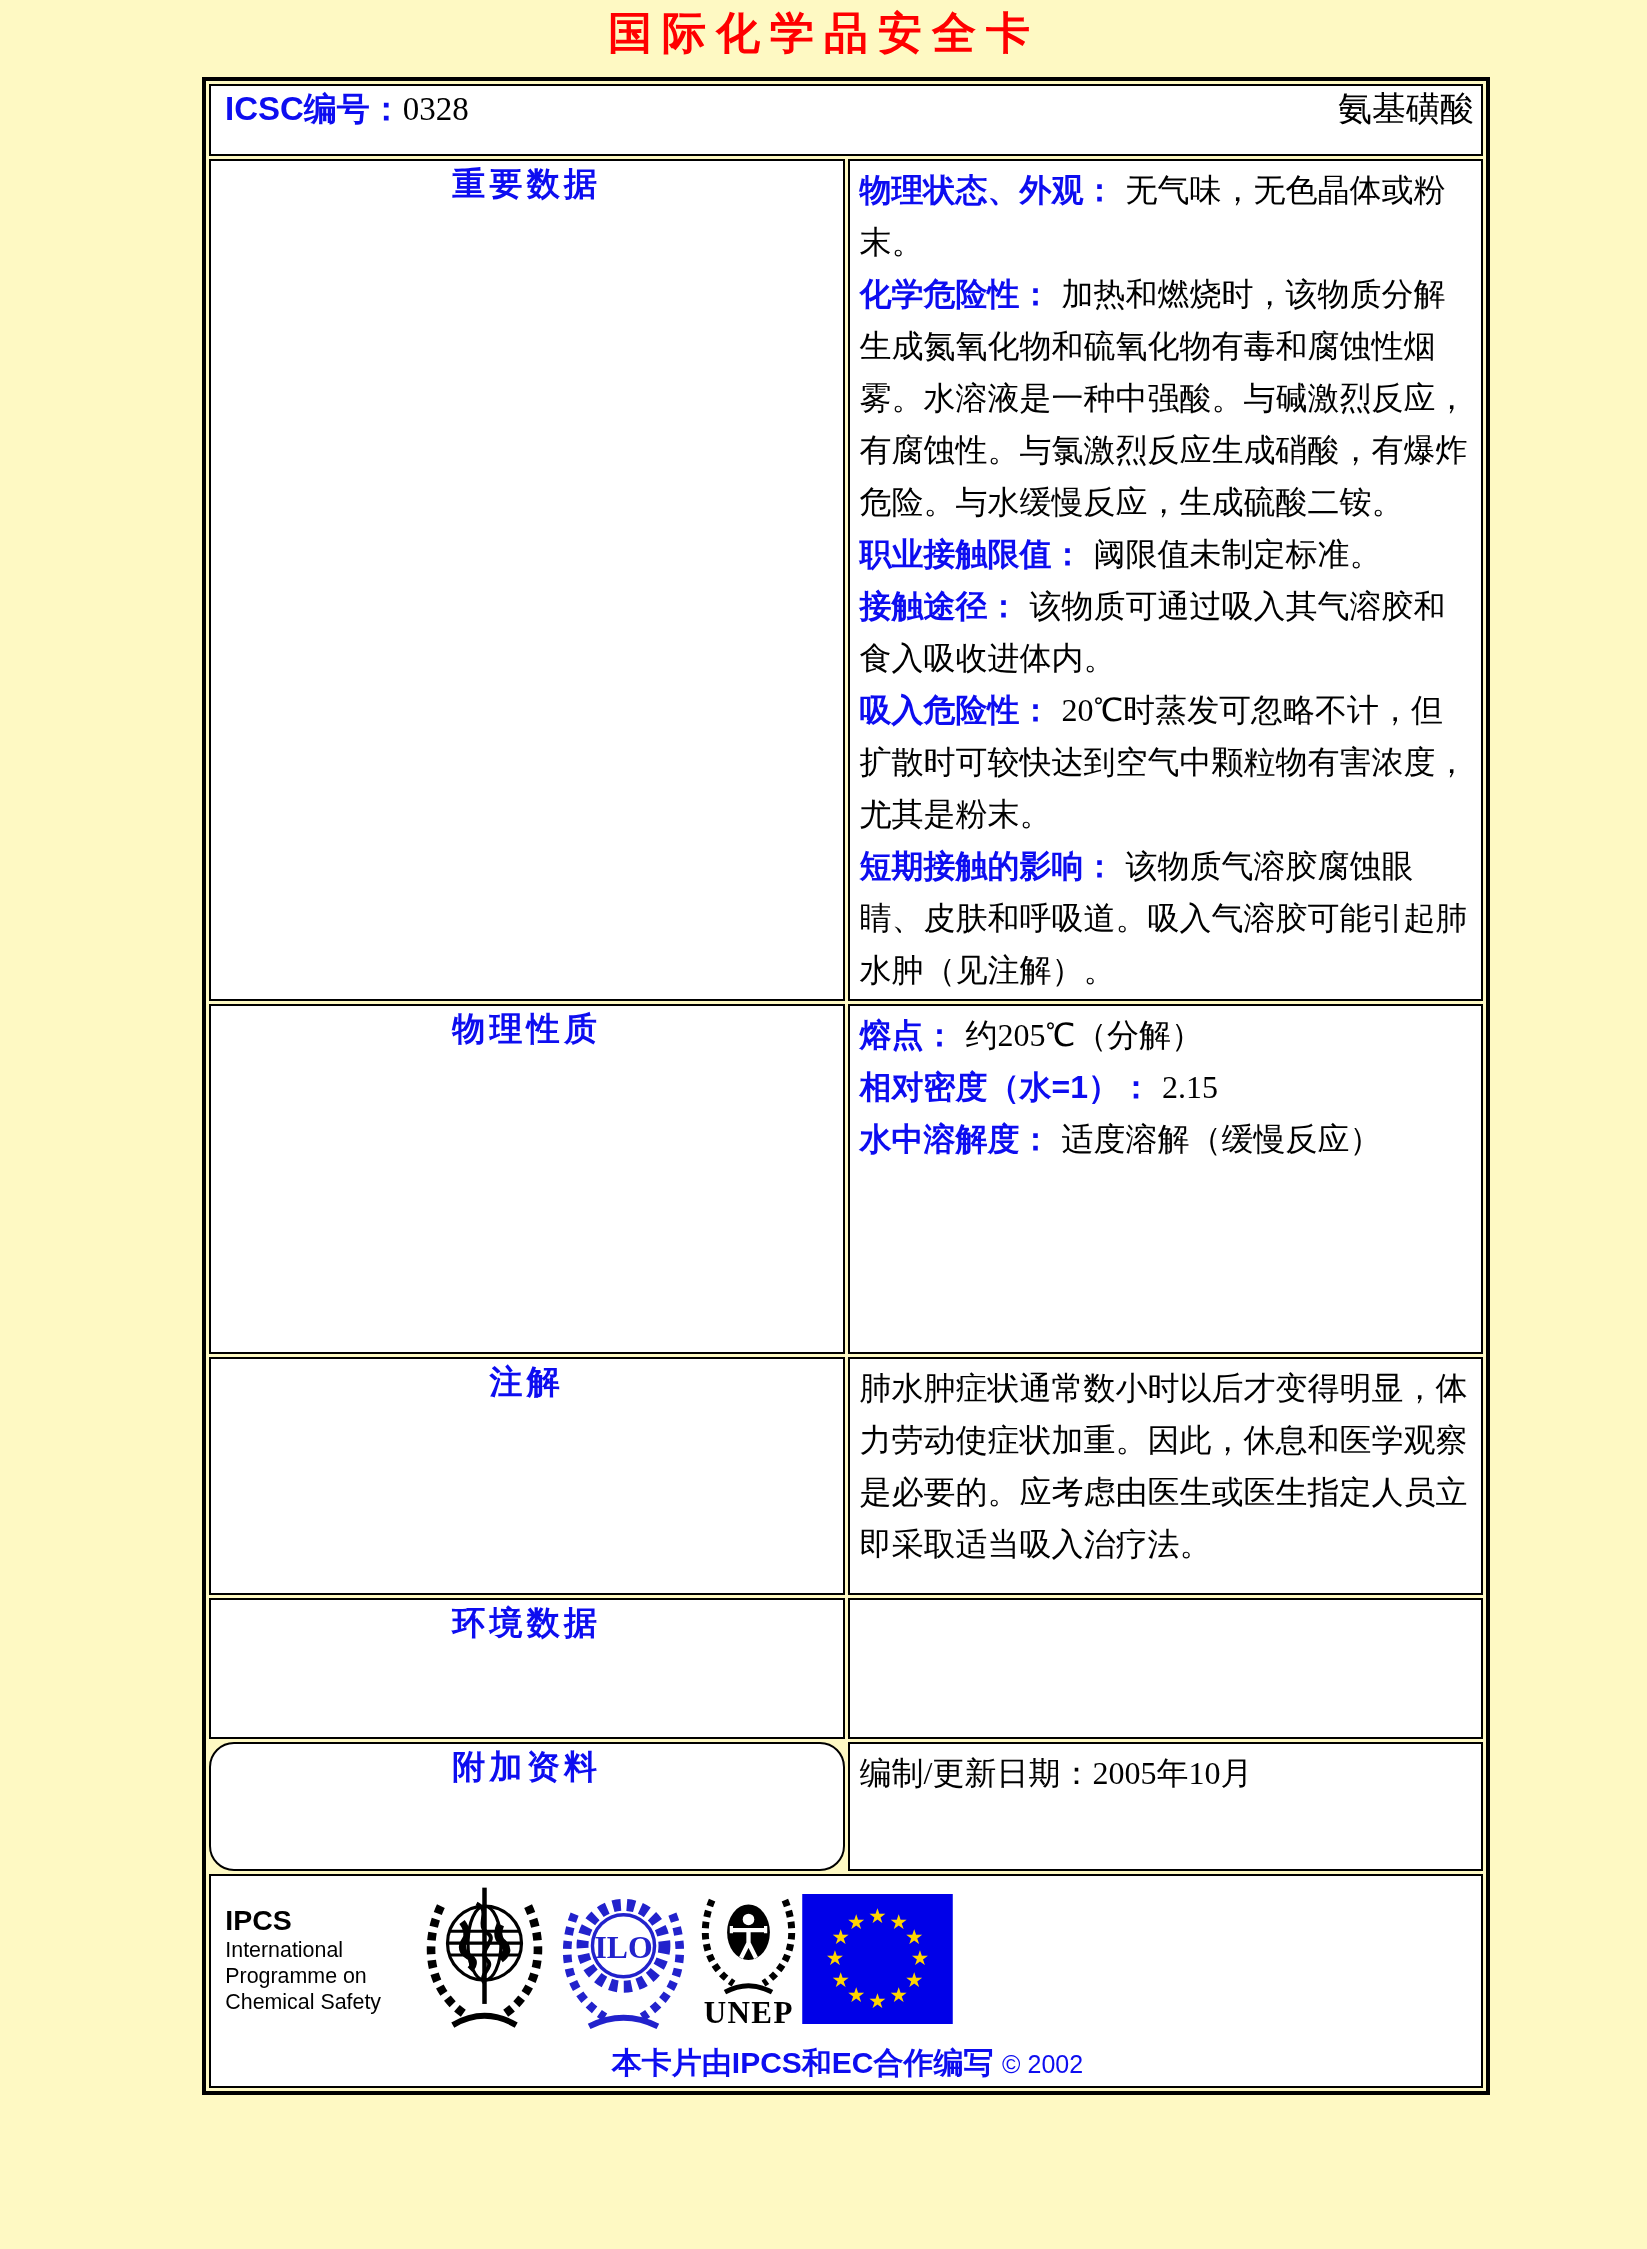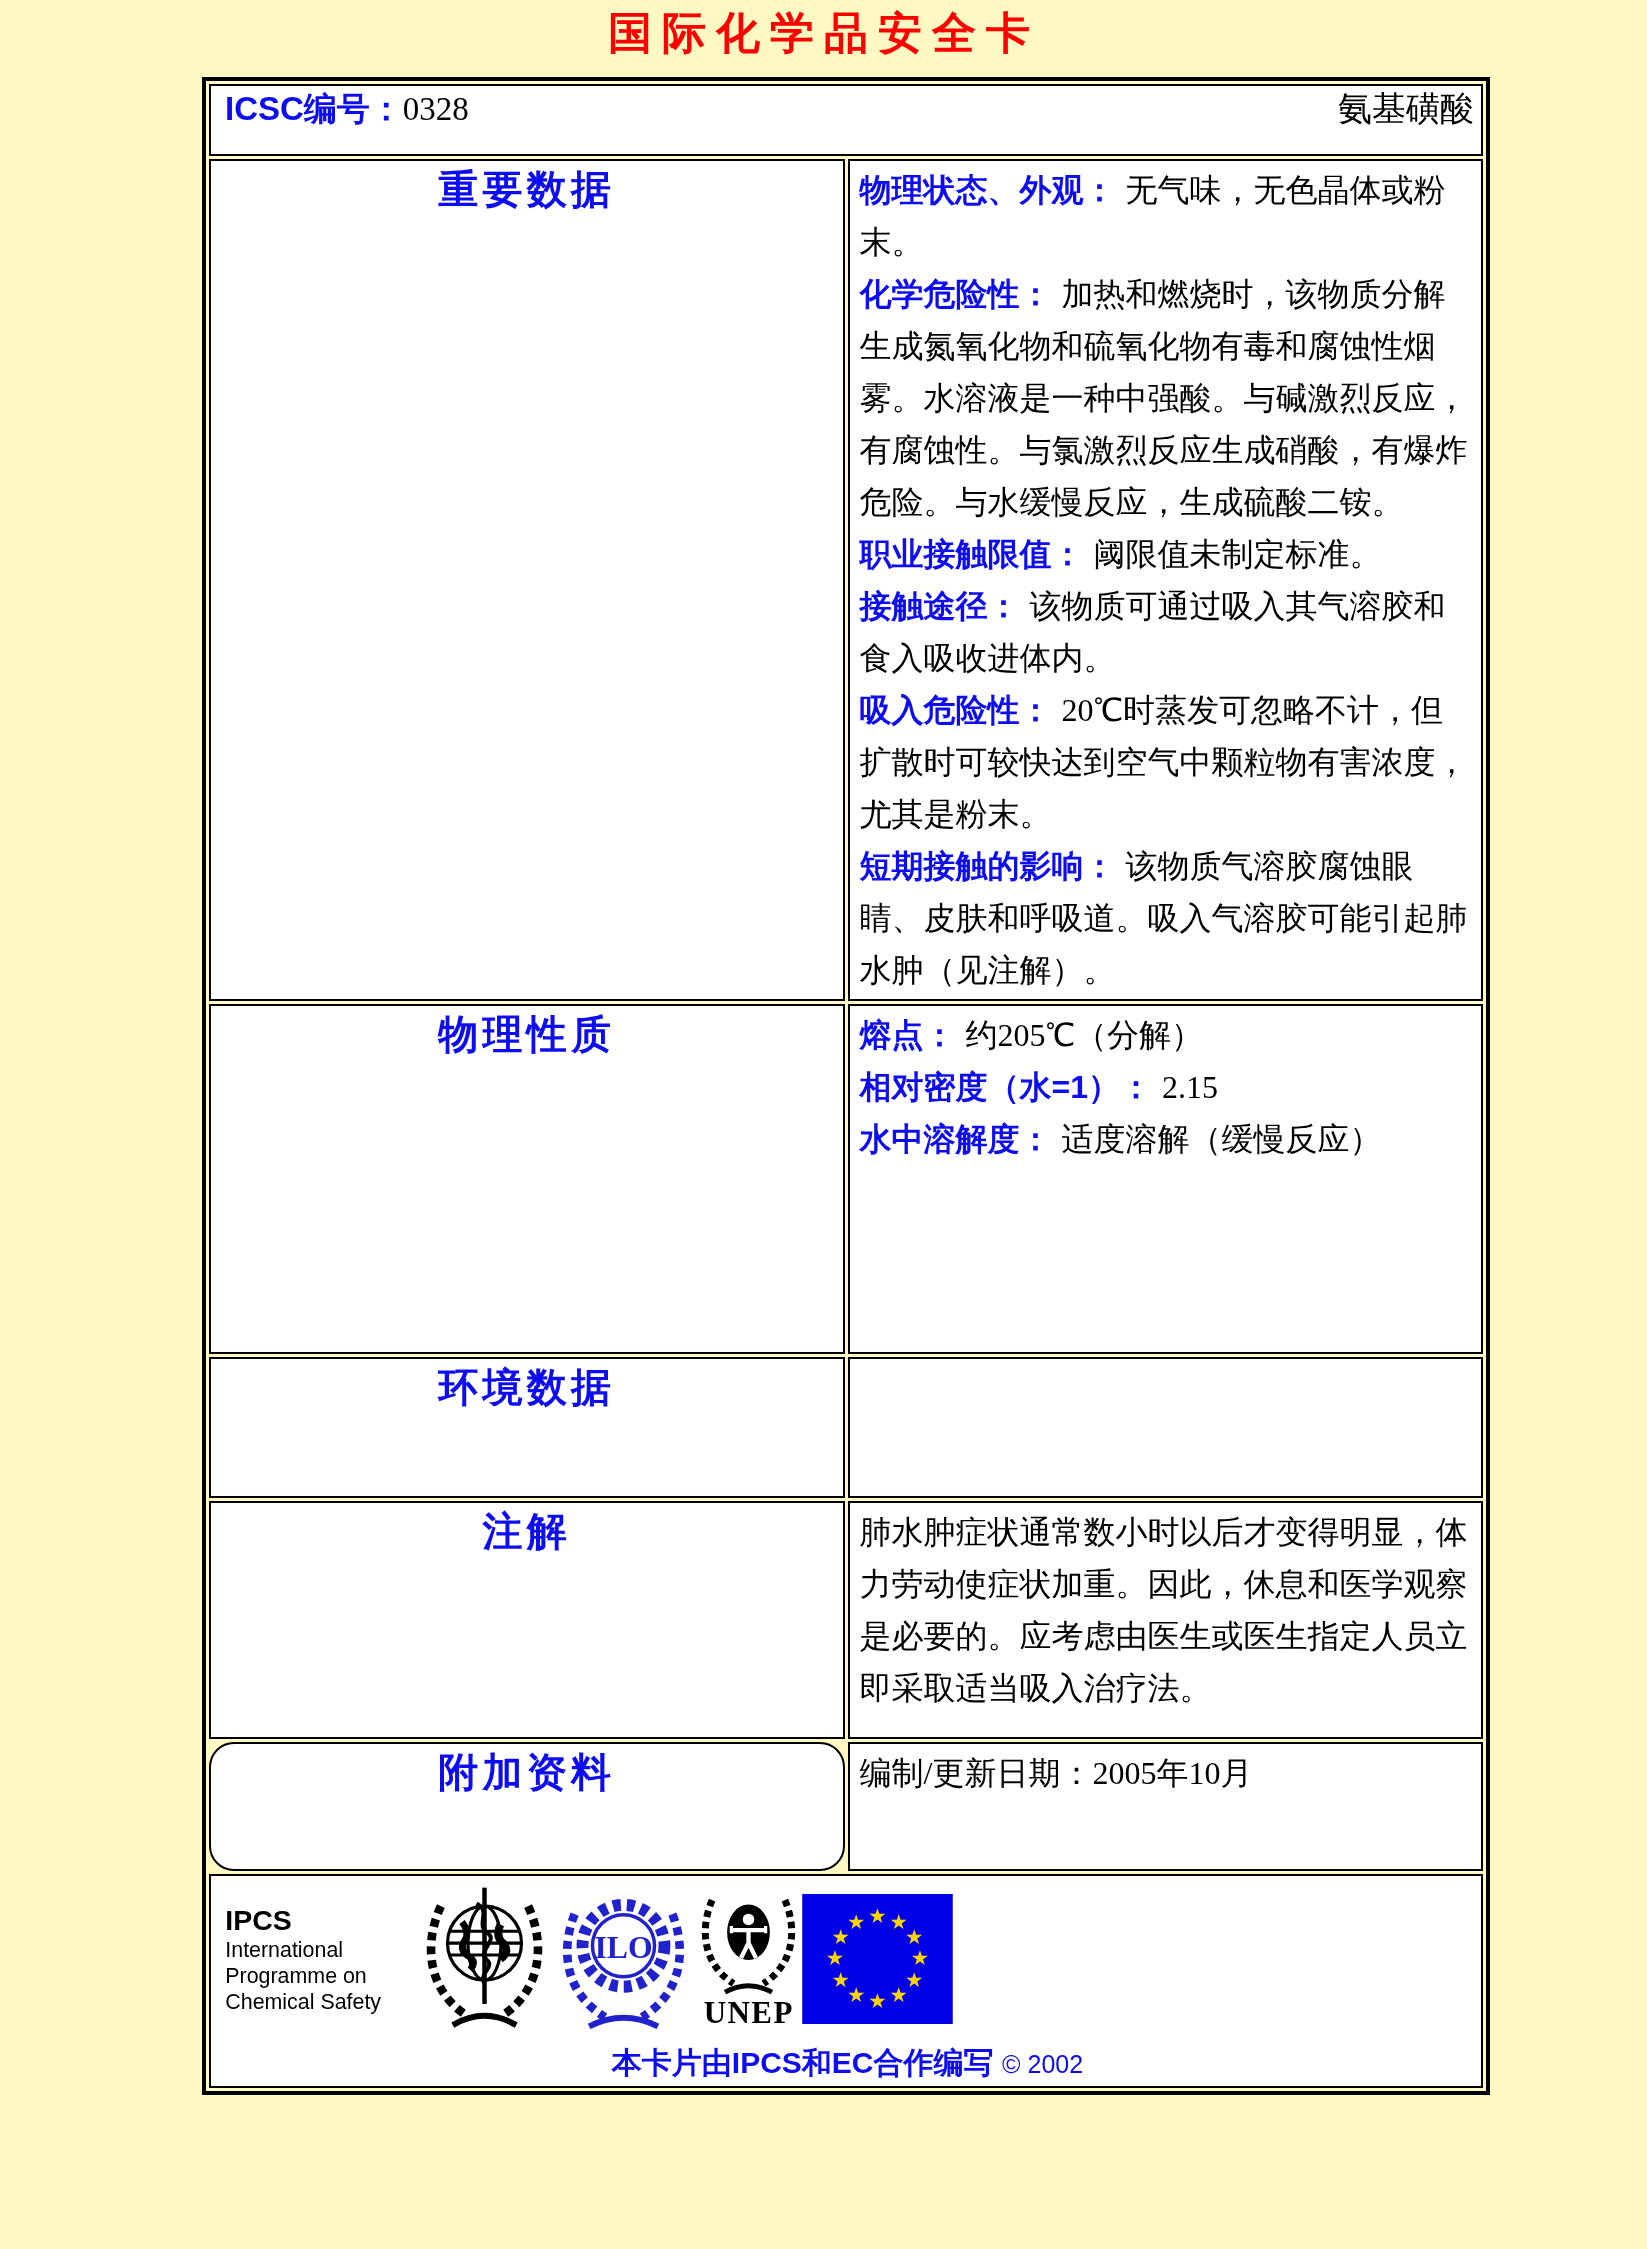--- a/index.html
+++ b/index.html
@@ -57,21 +57,21 @@
     margin-right: 0;
   }
   .chem-name { font-size: 34px; color: #000; }
   td.row-label {
     width: 174px;
     vertical-align: middle;
     text-align: center;
     color: #0d0df0;
     font-family: "Liberation Sans", sans-serif;
     font-weight: bold;
-    font-size: 40px;
+    font-size: 33px;
     letter-spacing: 4.3px;
     margin-left: 32px;
   }
   td.row-content {
     padding: 2.9px 10px;
     font-size: 32px;
     line-height: 52px;
   }
   td.row-content p { margin: 0; }
   td.footer-cell { padding: 5.7px 7.1px 2.9px 10px; vertical-align: top; }
@@ -169,29 +169,29 @@
     <tr>
       <td class="row-label" style="height:344px;">物理性质</td>
       <td class="row-content">
         <p><span class="k">熔点：</span><span>约205℃（分解）</span></p>
         <p><span class="k">相对密度（水=1）：</span><span>2.15</span></p>
         <p><span class="k">水中溶解度：</span><span>适度溶解（缓慢反应）</span></p>
       </td>
     </tr>
 
     <tr>
+      <td class="row-label" style="height:232px;">注解</td>
+      <td class="row-content">
+        <p><span>肺水肿症状通常数小时以后才变得明显，体力劳动使症状加重。因此，休息和医学观察是必要的。应考虑由医生或医生指定人员立即采取适当吸入治疗法。</span></p>
+      </td>
+    </tr>
+
+    <tr>
       <td class="row-label" style="height:135px;">环境数据</td>
       <td class="row-content"></td>
-    </tr>
-
-    <tr>
-      <td class="row-label" style="height:232px;">注解</td>
-      <td class="row-content">
-        <p><span>肺水肿症状通常数小时以后才变得明显，体力劳动使症状加重。因此，休息和医学观察是必要的。应考虑由医生或医生指定人员立即采取适当吸入治疗法。</span></p>
-      </td>
     </tr>
 
     <tr>
       <td class="row-label" style="height:123px;border-radius:25px;">附加资料</td>
       <td class="row-content">
         <p><span class="k-black">编制/更新日期：</span><span>2005年10月</span></p>
       </td>
     </tr>
 
     <tr>

